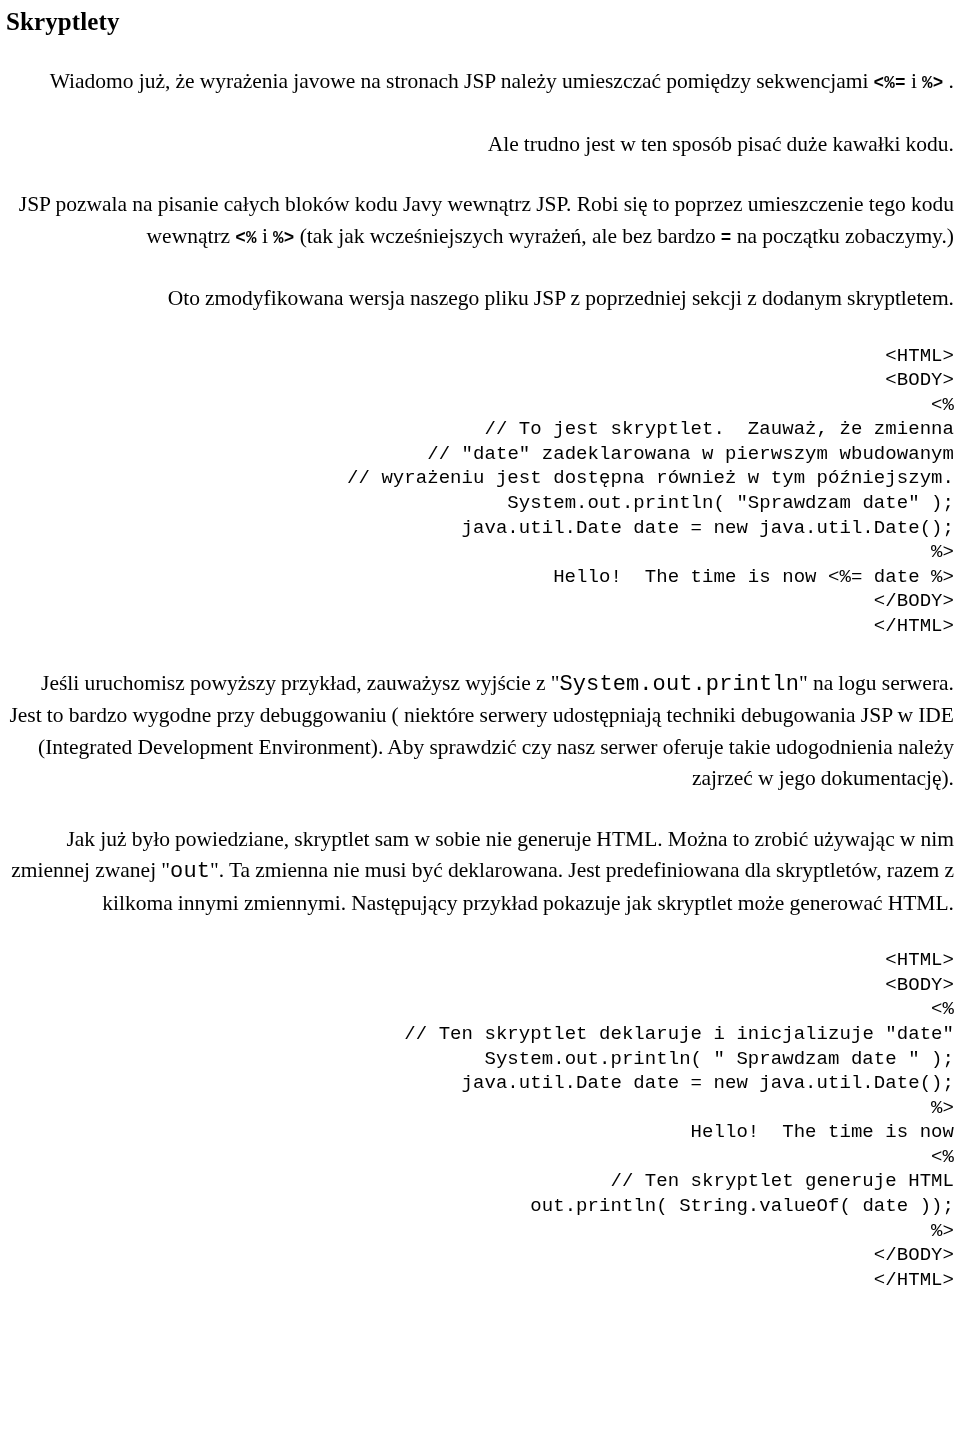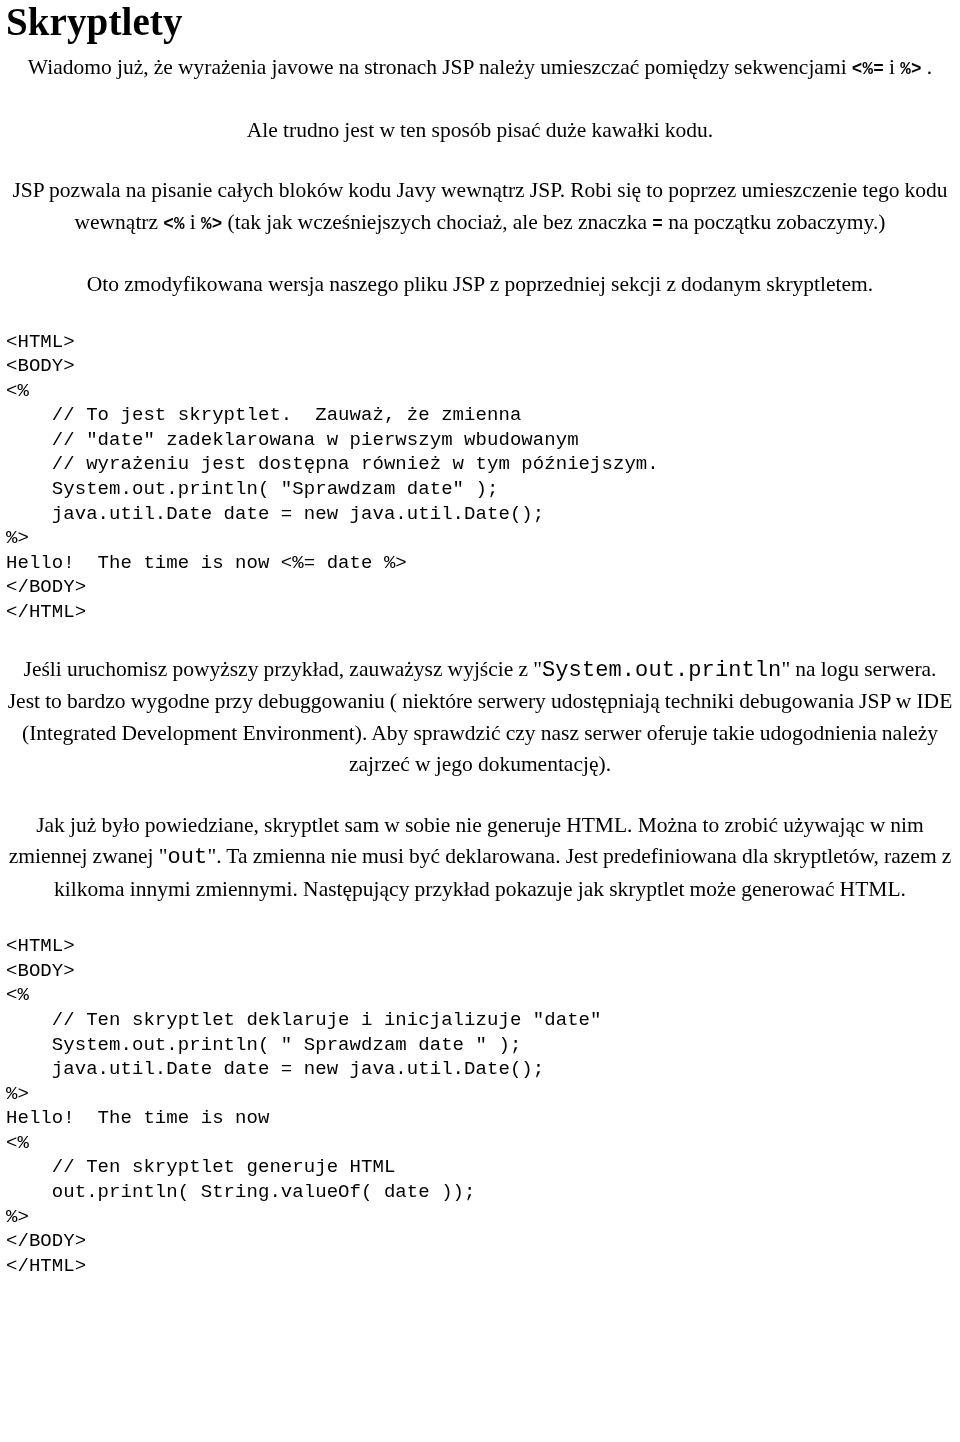--- a/index.html
+++ b/index.html
@@ -17,32 +17,32 @@
   }
 
   .page {
     width: 960px;
     box-sizing: border-box;
     padding: 4px 6px 0 6px;
   }
 
   h1.doc-title {
     font-family: "Liberation Serif", "DejaVu Serif", serif;
-    font-size: 39px;
+    font-size: 25px;
     font-weight: bold;
     line-height: 36px;
-    margin: 0 0 12px 0;
+    margin: 0 0 26px 0;
     letter-spacing: 0.1px;
   }
 
   p.para {
     font-size: 21.5px;
     line-height: 31.5px;
     margin: 0 0 29px 0;
-    text-align: center;
+    text-align: right;
     word-spacing: -0.2px;
   }
 
   p.para:last-child {
     margin-bottom: 0;
   }
 
   
   .mono {
     font-family: "Liberation Mono", "DejaVu Sans Mono", monospace;
@@ -58,37 +58,38 @@
 
   pre.code-block {
     font-family: "Liberation Mono", "DejaVu Sans Mono", monospace;
     font-size: 19px;
     line-height: 24.6px;
     margin: 0 0 29px 0;
     padding: 0;
     white-space: pre;
     color: #000000;
     letter-spacing: 0.05px;
+    text-align: right;
   }
   pre.code-block:last-child {
     margin-bottom: 0;
   }
 </style>
 </head>
 <body>
 
 <div class="page">
 
   <h1 class="doc-title">Skryptlety</h1>
 
   <p class="para"><span>Wiadomo już, że wyrażenia javowe na stronach JSP należy umieszczać pomiędzy sekwencjami </span><span class="mono-bold">&lt;%=</span><span> i </span><span class="mono-bold">%&gt;</span><span> .</span></p>
 
   <p class="para">Ale trudno jest w ten sposób pisać duże kawałki kodu.</p>
 
-  <p class="para"><span>JSP pozwala na pisanie całych bloków kodu Javy wewnątrz JSP. Robi się to poprzez umieszczenie tego kodu wewnątrz </span><span class="mono-bold">&lt;%</span><span> i </span><span class="mono-bold">%&gt;</span><span> (tak jak wcześniejszych chociaż, ale bez znaczka </span><span class="mono-bold">=</span><span> na początku zobaczymy.)</span></p>
+  <p class="para"><span>JSP pozwala na pisanie całych bloków kodu Javy wewnątrz JSP. Robi się to poprzez umieszczenie tego kodu wewnątrz </span><span class="mono-bold">&lt;%</span><span> i </span><span class="mono-bold">%&gt;</span><span> (tak jak wcześniejszych wyrażeń, ale bez bardzo </span><span class="mono-bold">=</span><span> na początku zobaczymy.)</span></p>
 
 
   <p class="para">Oto zmodyfikowana wersja naszego pliku JSP z poprzedniej sekcji z dodanym skryptletem.</p>
 
   <pre class="code-block">&lt;HTML&gt;
 &lt;BODY&gt;
 &lt;%
     // To jest skryptlet.  Zauważ, że zmienna
     // "date" zadeklarowana w pierwszym wbudowanym
     // wyrażeniu jest dostępna również w tym późniejszym.

